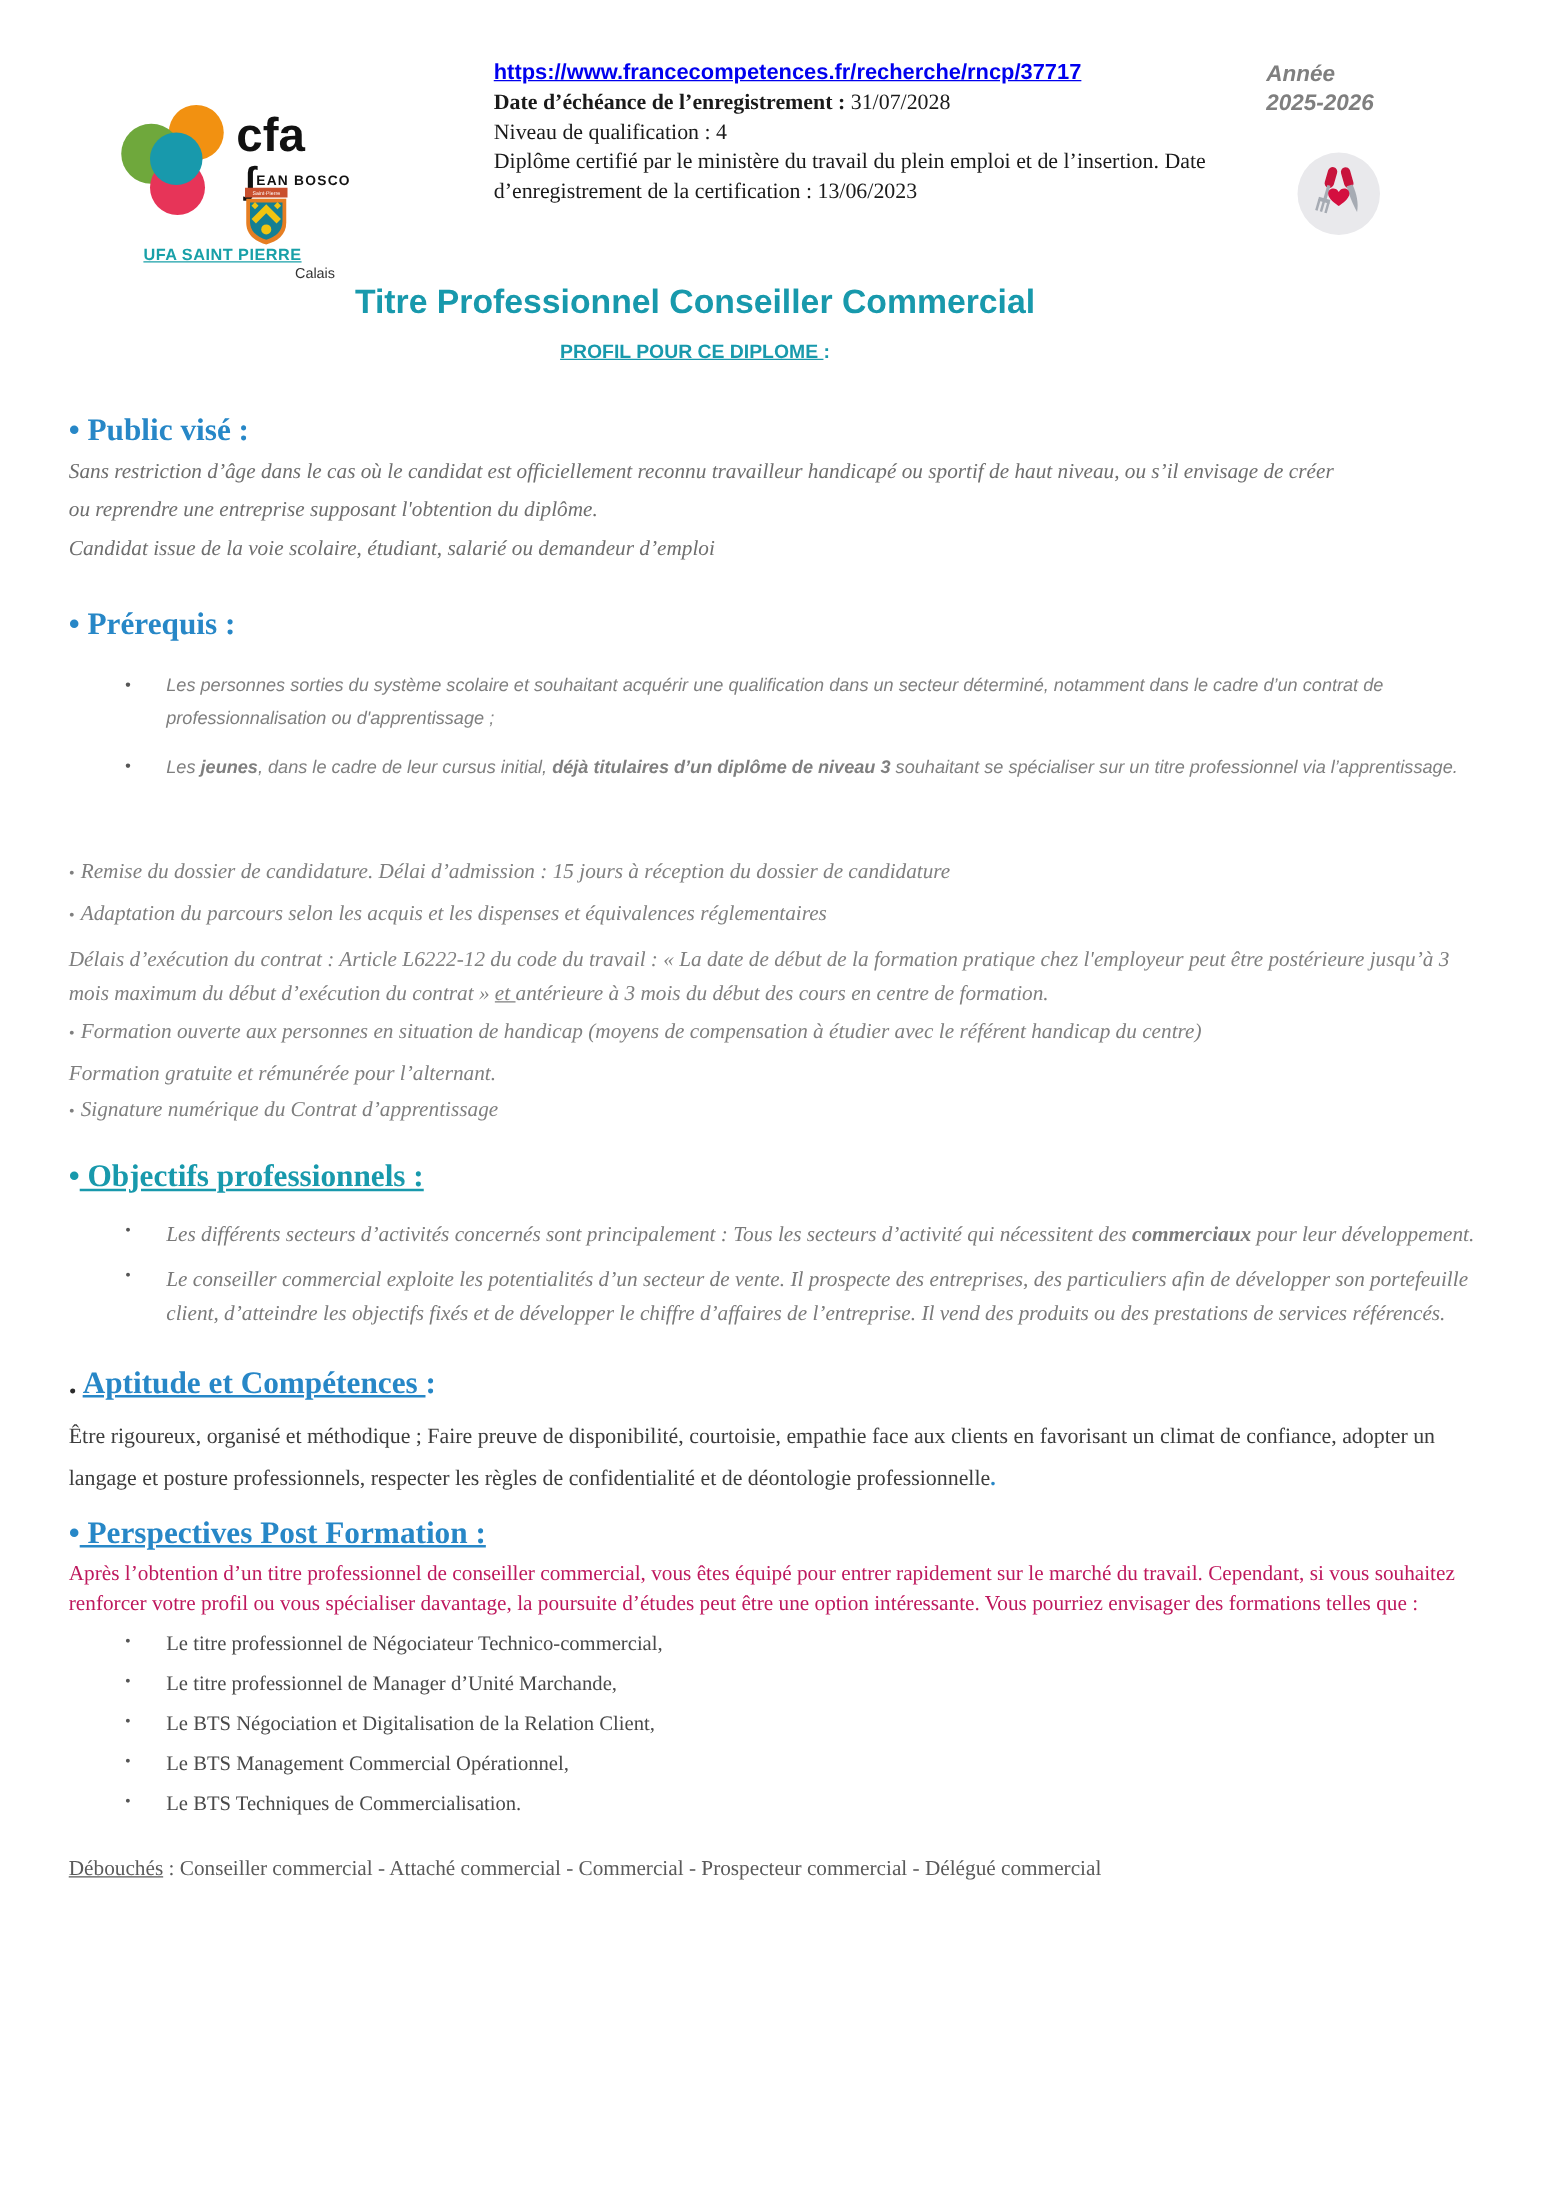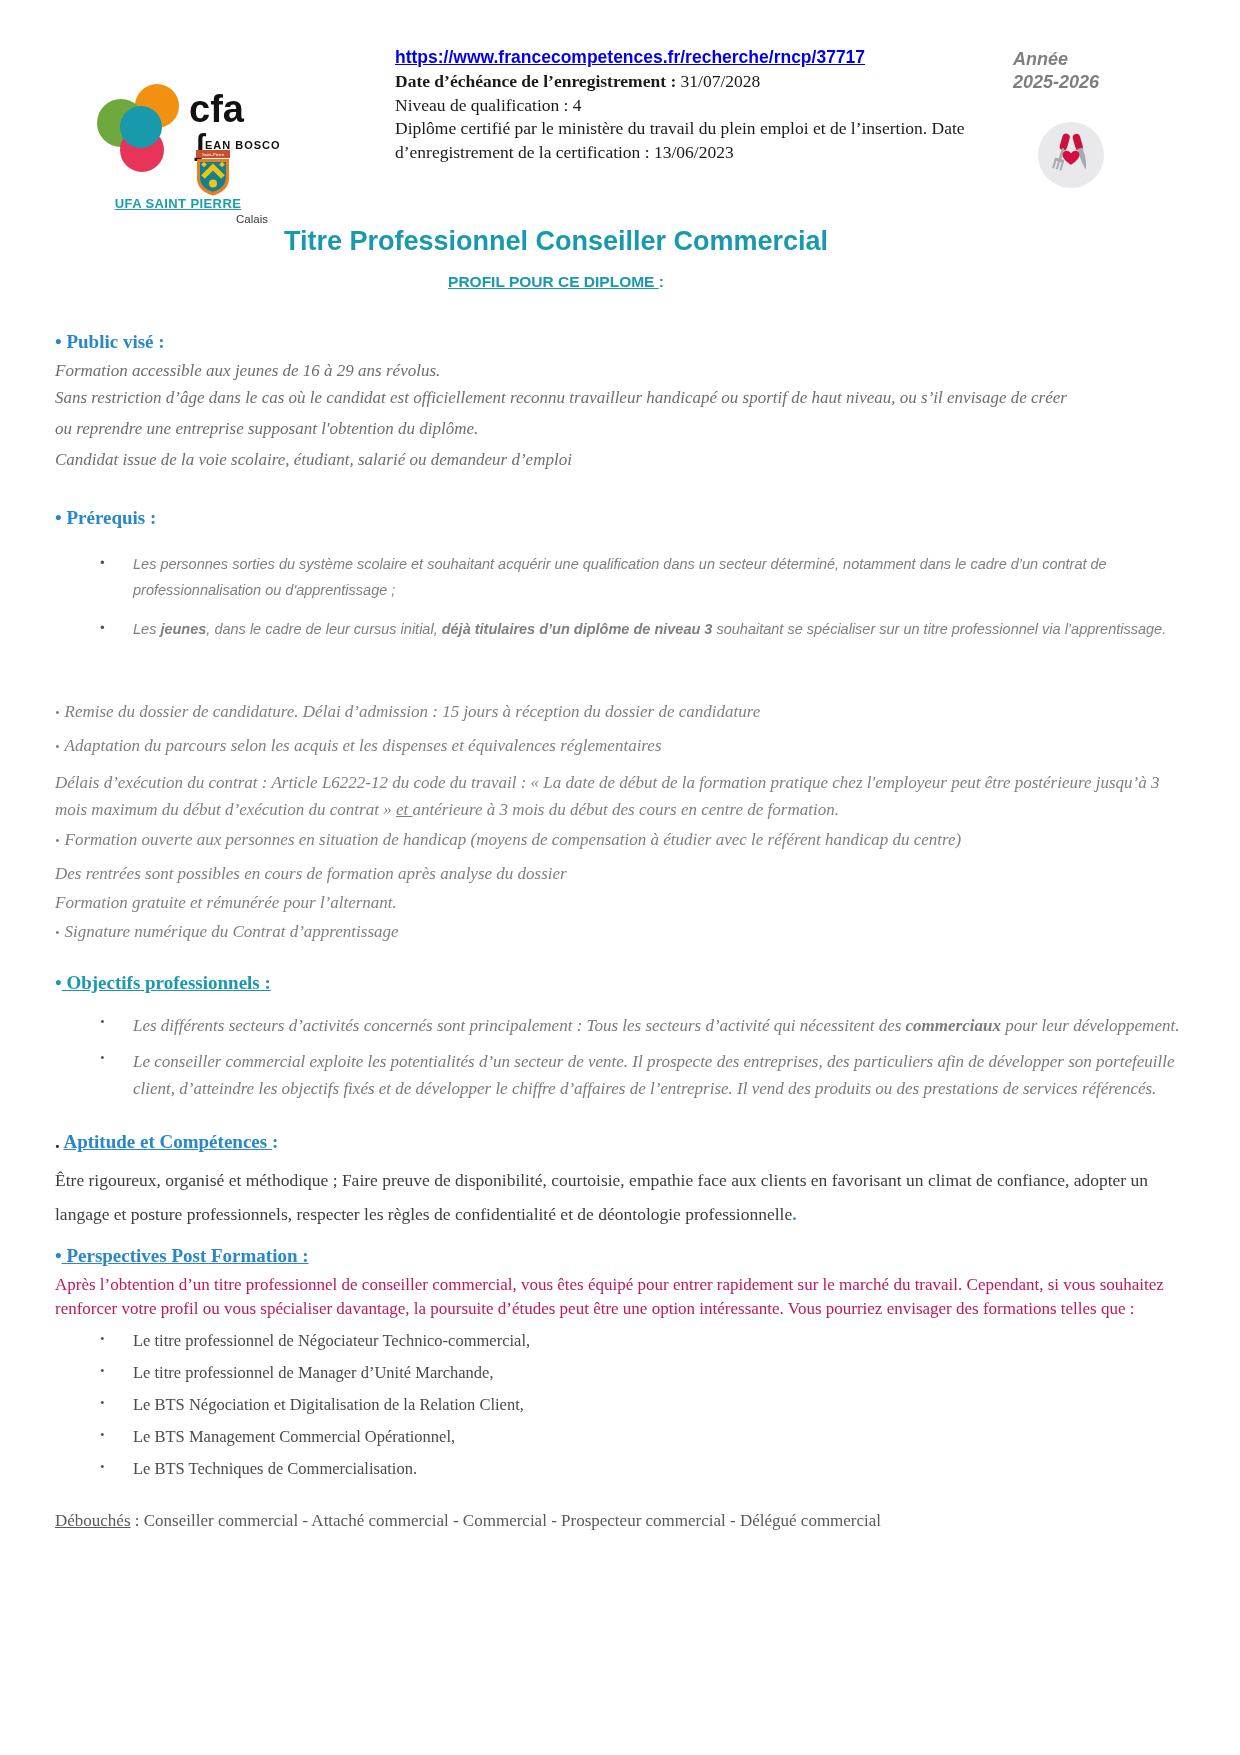--- a/index.html
+++ b/index.html
@@ -35,21 +35,21 @@
 
   
   .title-wrap{position:absolute;left:50px;top:226px;width:1012px;text-align:center;}
   .doc-title{font-family:"Liberation Sans",sans-serif;font-weight:bold;font-size:27px;color:#1899AC;}
   .profil{margin-top:16px;font-family:"Liberation Sans",sans-serif;font-weight:bold;
           font-size:15.5px;color:#1899AC;}
   .profil .u{text-decoration:underline;}
 
   
   .col{position:absolute;left:55px;top:331px;width:1132px;}
-  .h-blue,.h-teal{font-size:19px;font-weight:bold;}
+  .h-blue,.h-teal{font-size:25px;font-weight:bold;}
   .h-blue{color:#2787C7;}
   .h-teal{color:#1899AC;}
   .h-u{text-decoration:underline;}
   .dotpre{color:#2b2b2b;font-weight:bold;}
 
   .it-gray{font-style:italic;color:#6e6e6e;font-size:17px;}
   .pv-line{margin-bottom:7px;}
   .pv-line.gap{margin-bottom:11px;}
 
   .sec-prerequis{margin-top:37px;}
@@ -145,21 +145,20 @@
   <div class="title-wrap">
     <div class="doc-title">Titre Professionnel Conseiller Commercial</div>
     <div class="profil"><span class="u">PROFIL POUR CE DIPLOME </span><span>:</span></div>
   </div>
 
   <div class="col">
 
     <div class="sec-public">
       <div class="h-blue"><span>•</span><span> Public visé</span><span> :</span></div>
       <div class="it-gray" style="margin-top:8px;">
-        <div class="pv-line">Formation accessible aux jeunes de 16 à 29 ans révolus.</div>
         <div class="pv-line gap">Sans restriction d’âge dans le cas où le candidat est officiellement reconnu travailleur handicapé  ou sportif de haut niveau, ou s’il envisage de créer</div>
         <div class="pv-line gap">ou reprendre une entreprise supposant l'obtention du diplôme.</div>
         <div class="pv-line">Candidat issue de la voie scolaire, étudiant, salarié ou demandeur d’emploi</div>
       </div>
     </div>
 
     <div class="sec-prerequis">
       <div class="h-blue"><span>•</span><span> Prérequis</span><span> :</span></div>
       <div class="pr-items">
         <div class="li pr-li"><span class="dot">•</span><span><span>Les personnes sorties du système scolaire et souhaitant acquérir une qualification dans un secteur déterminé, notamment dans le cadre d’un contrat de professionnalisation ou d'apprentissage ;</span></span></div>
@@ -167,21 +166,20 @@
       </div>
     </div>
 
     <div class="sec-modalites">
       <div class="m-items">
         <div class="mli"><span class="dot">•</span><span>Remise du dossier de candidature. Délai d’admission : 15 jours à réception du dossier de candidature</span></div>
         <div class="mli"><span class="dot">•</span><span>Adaptation du parcours selon les acquis et les dispenses et équivalences réglementaires</span></div>
       </div>
       <div class="m-para"><span>Délais d’exécution du contrat : Article L6222-12 du code du travail : « La date de début de la formation pratique chez l'employeur peut être postérieure jusqu’à 3 mois maximum du début d’exécution du contrat » </span><span style="text-decoration: underline;">et </span><span>antérieure à 3 mois du début des cours en centre de formation.</span></div>
       <div class="mli"><span class="dot">•</span><span>Formation ouverte aux personnes en situation de handicap (moyens de compensation à étudier avec le référent handicap du centre)</span></div>
-      <div class="m-plain">Des rentrées sont possibles en cours de formation après analyse du dossier</div>
       <div class="m-plain">Formation gratuite et rémunérée pour l’alternant.</div>
       <div class="mli"><span class="dot">•</span><span>Signature numérique du Contrat d’apprentissage</span></div>
     </div>
 
     <div class="sec-objectifs">
       <div class="h-teal"><span>•</span><span class="h-u"> Objectifs professionnels :</span></div>
       <div class="ob-items">
         <div class="li ob-li"><span class="dot">•</span><span><span>Les différents secteurs d’activités concernés sont principalement : Tous les secteurs d’activité qui nécessitent des </span><span style="font-weight: bold;">commerciaux</span><span> pour leur développement.</span></span></div>
         <div class="li ob-li"><span class="dot">•</span><span>Le conseiller commercial exploite les potentialités d’un secteur de vente. Il prospecte des entreprises, des particuliers afin de développer son portefeuille client, d’atteindre les objectifs fixés et de développer le chiffre d’affaires de l’entreprise. Il vend des produits ou des prestations de services référencés.</span></div>
       </div>

